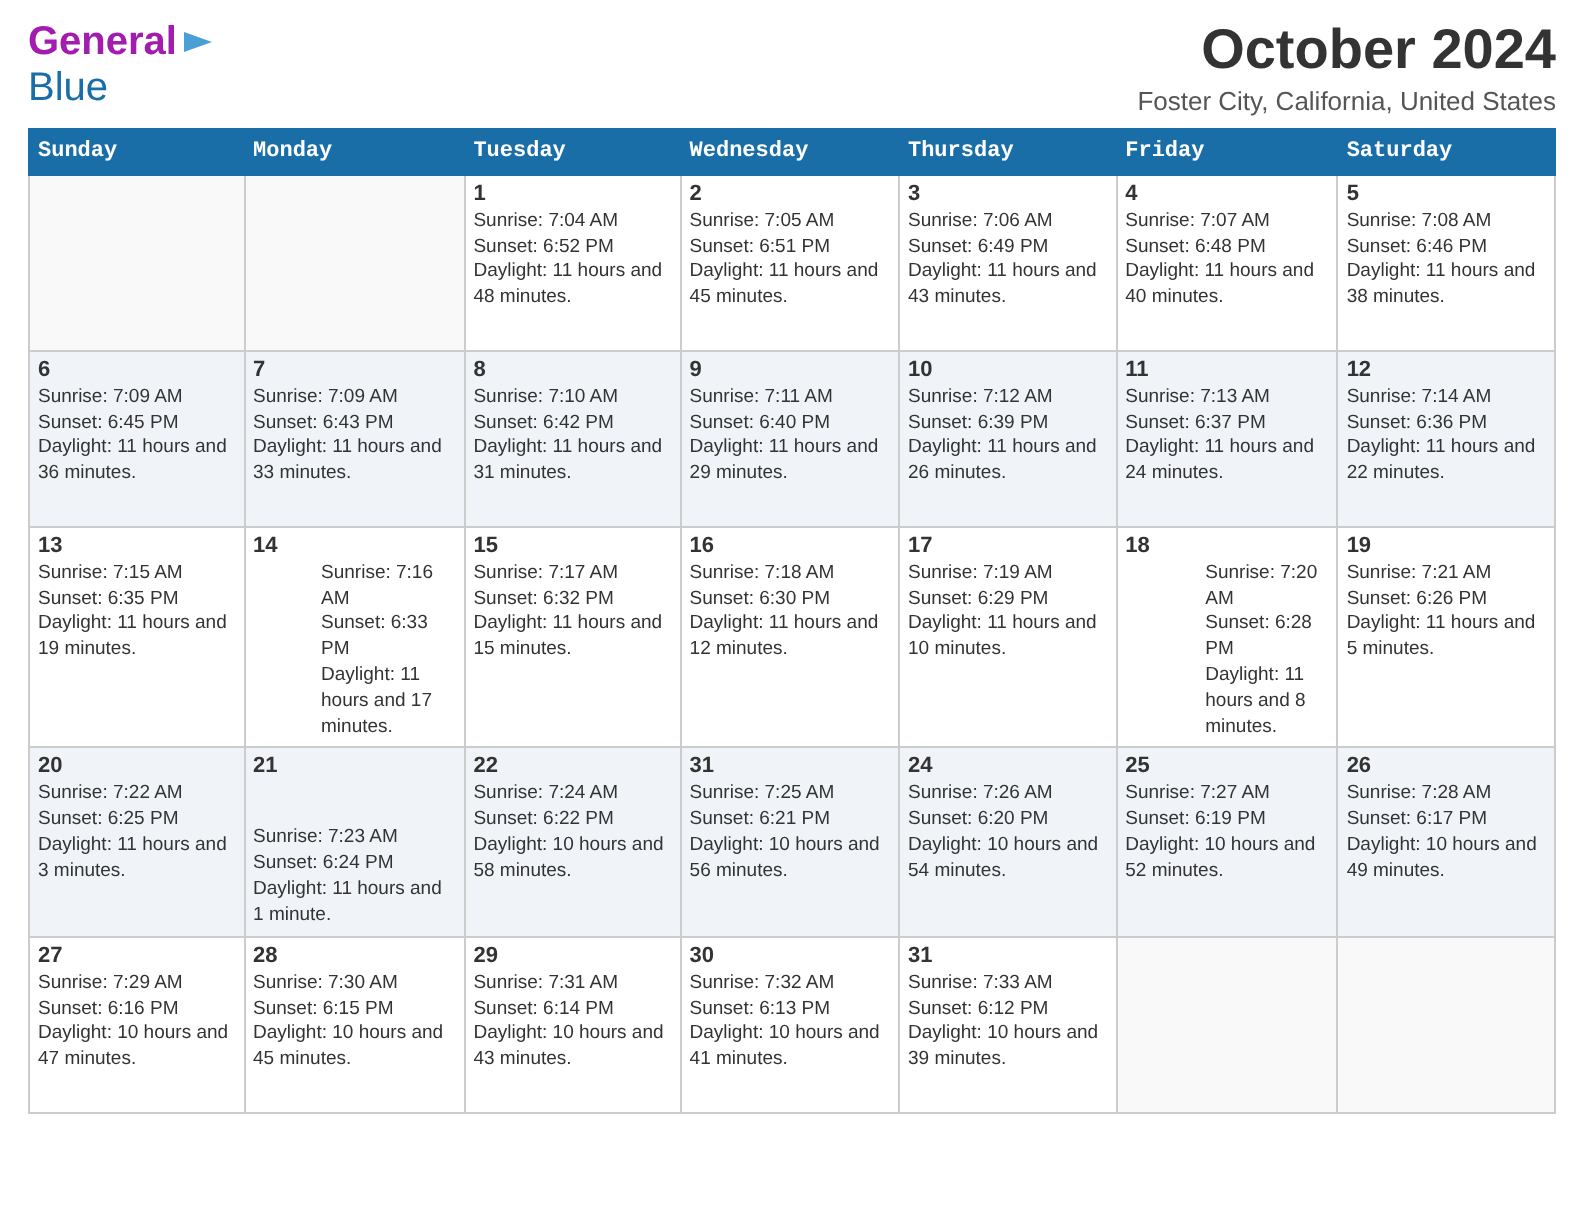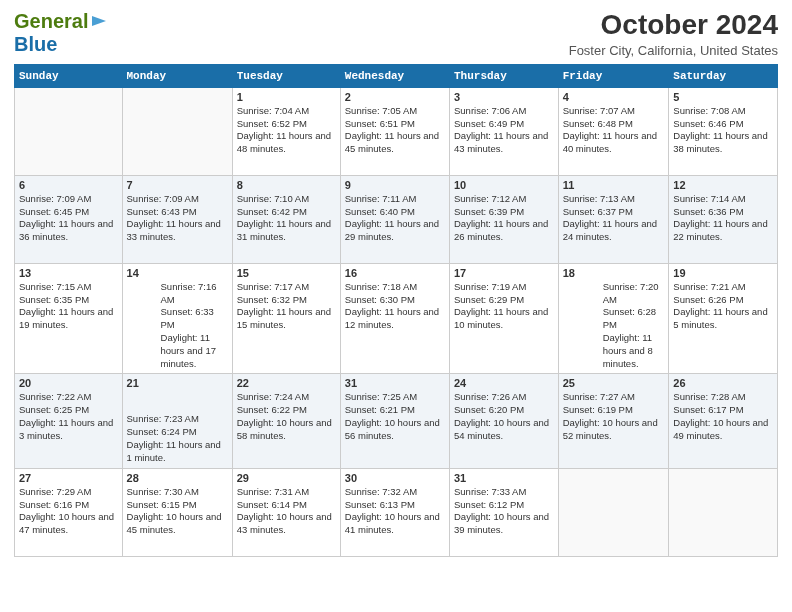--- a/index.html
+++ b/index.html
@@ -90,27 +90,27 @@
       background: #f9f9f9 !important;
     }
   </style>
 </head>
 <body>
 
 <div class="page">
   <div class="header">
     <div class="logo">
       <div class="logo-line">
-        <span style="font-size:20px;font-weight:bold;color:#4d7c0f;">General</span>
+        <span style="font-size:20px;font-weight:bold;color:#a21caf;">General</span>
         <svg width="18" height="18" viewBox="0 0 18 18" style="margin-left:2px;margin-top:-2px;">
           <polygon points="2,4 16,9 2,14" fill="#4a9fd4"></polygon>
         </svg>
       </div>
       <div>
-        <span style="font-size:20px;font-weight:bold;color:#1a6ea8;">Blue</span>
+        <span style="font-size:20px;font-weight:normal;color:#1a6ea8;">Blue</span>
       </div>
     </div>
     <div class="title-block">
       <div class="month-title">October 2024</div>
       <div class="location-title">Foster City, California, United States</div>
     </div>
   </div>
 
   <table class="calendar">
     <thead>

